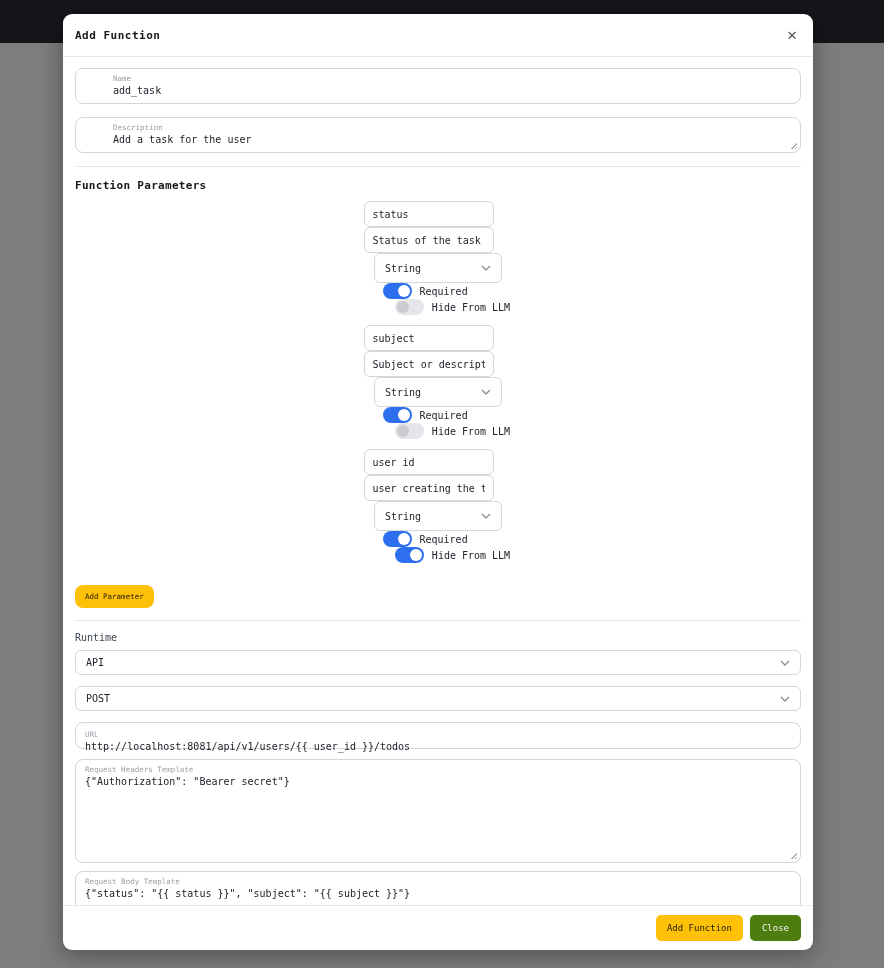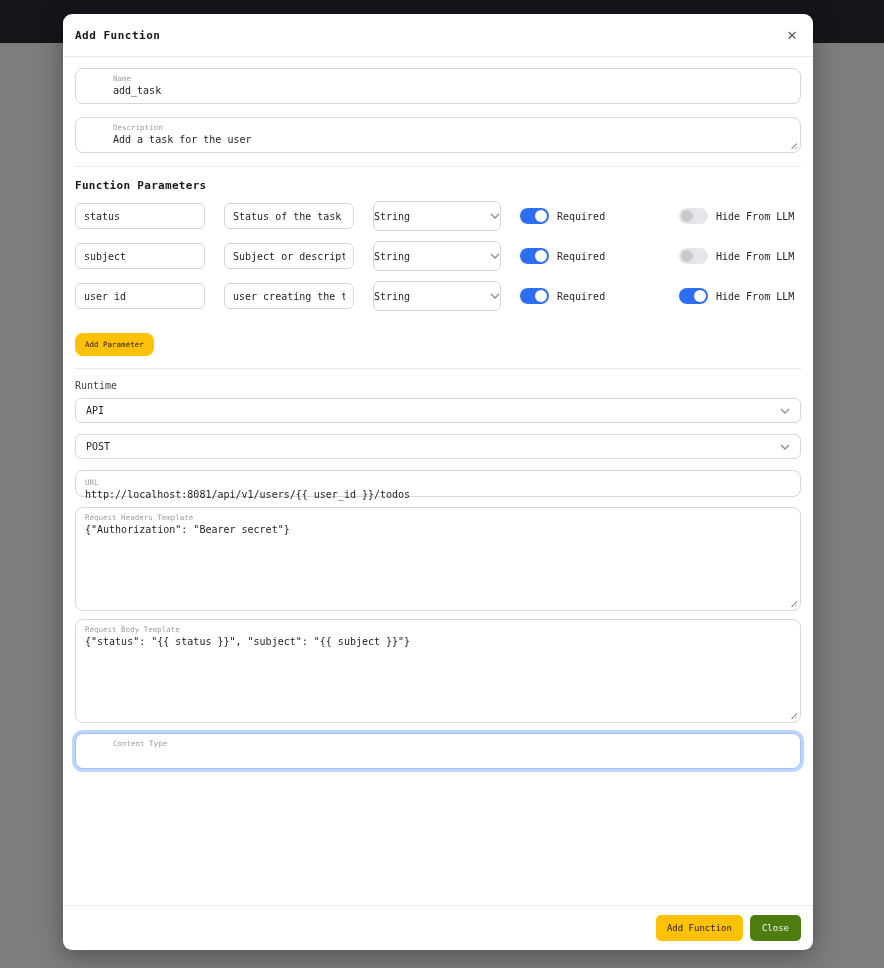--- a/index.html
+++ b/index.html
@@ -25,23 +25,23 @@
   .value-line { font-size:10px; color:#20242b; line-height:13px; white-space:pre; }
   .resize-handle { position:absolute; right:3px; bottom:3px; width:8px; height:8px;
     background:repeating-linear-gradient(135deg, transparent 0 1.5px, #a9adb3 1.5px 2.6px);
     clip-path:polygon(100% 0, 100% 100%, 0 100%); cursor:nwse-resize; }
 
   .divider { height:1px; background:#e9e9eb; margin:13px 0 12px 0; }
   .divider2 { height:1px; background:#e9e9eb; margin:12px 0 11px 0; }
   .section-heading { font-size:11px; font-weight:bold; color:#16181d; margin-bottom:9px; letter-spacing:.3px; }
   .plain-label { font-size:10px; color:#3c4450; margin-bottom:7px; }
 
-  .param-row { display:flex; align-items:center; margin-bottom:10px; }
+  .param-row { display:flex; align-items:center; margin-bottom:10px;flex-direction:column; }
   .p-input { width:130px; height:26px; border:1px solid #d5d6da; border-radius:6px; padding:0 8px; font-family:inherit; font-size:10px; color:#20242b; outline:none; margin-right:19px; }
-  .p-select { width:128px; height:30px; border:1px solid #d5d6da; border-radius:6px; display:flex; align-items:center; justify-content:space-between; padding:0 0; cursor:pointer; }
+  .p-select { width:128px; height:30px; border:1px solid #d5d6da; border-radius:6px; display:flex; align-items:center; justify-content:space-between; padding:0 10px; cursor:pointer; }
   .p-select .sel-text { font-size:10px; color:#20242b; }
   .chev { width:10px; height:6px; flex:0 0 auto; }
   .chev polyline { fill:none; stroke:#8b9098; stroke-width:1.4; }
 
   .toggle-group { display:flex; align-items:center; gap:8px; }
   .tg-required { margin-left:19px; width:130px; }
   .tg-hide { margin-left:29px; }
   .toggle-label { font-size:10px; color:#20242b; }
   .switch { width:29px; height:16px; border-radius:9px; background:#e5e6ea; position:relative; cursor:pointer; flex:0 0 auto; }
   .switch .knob { position:absolute; top:2px; left:2px; width:12px; height:12px; border-radius:50%; background:#c9cbd1; transition:none; }

